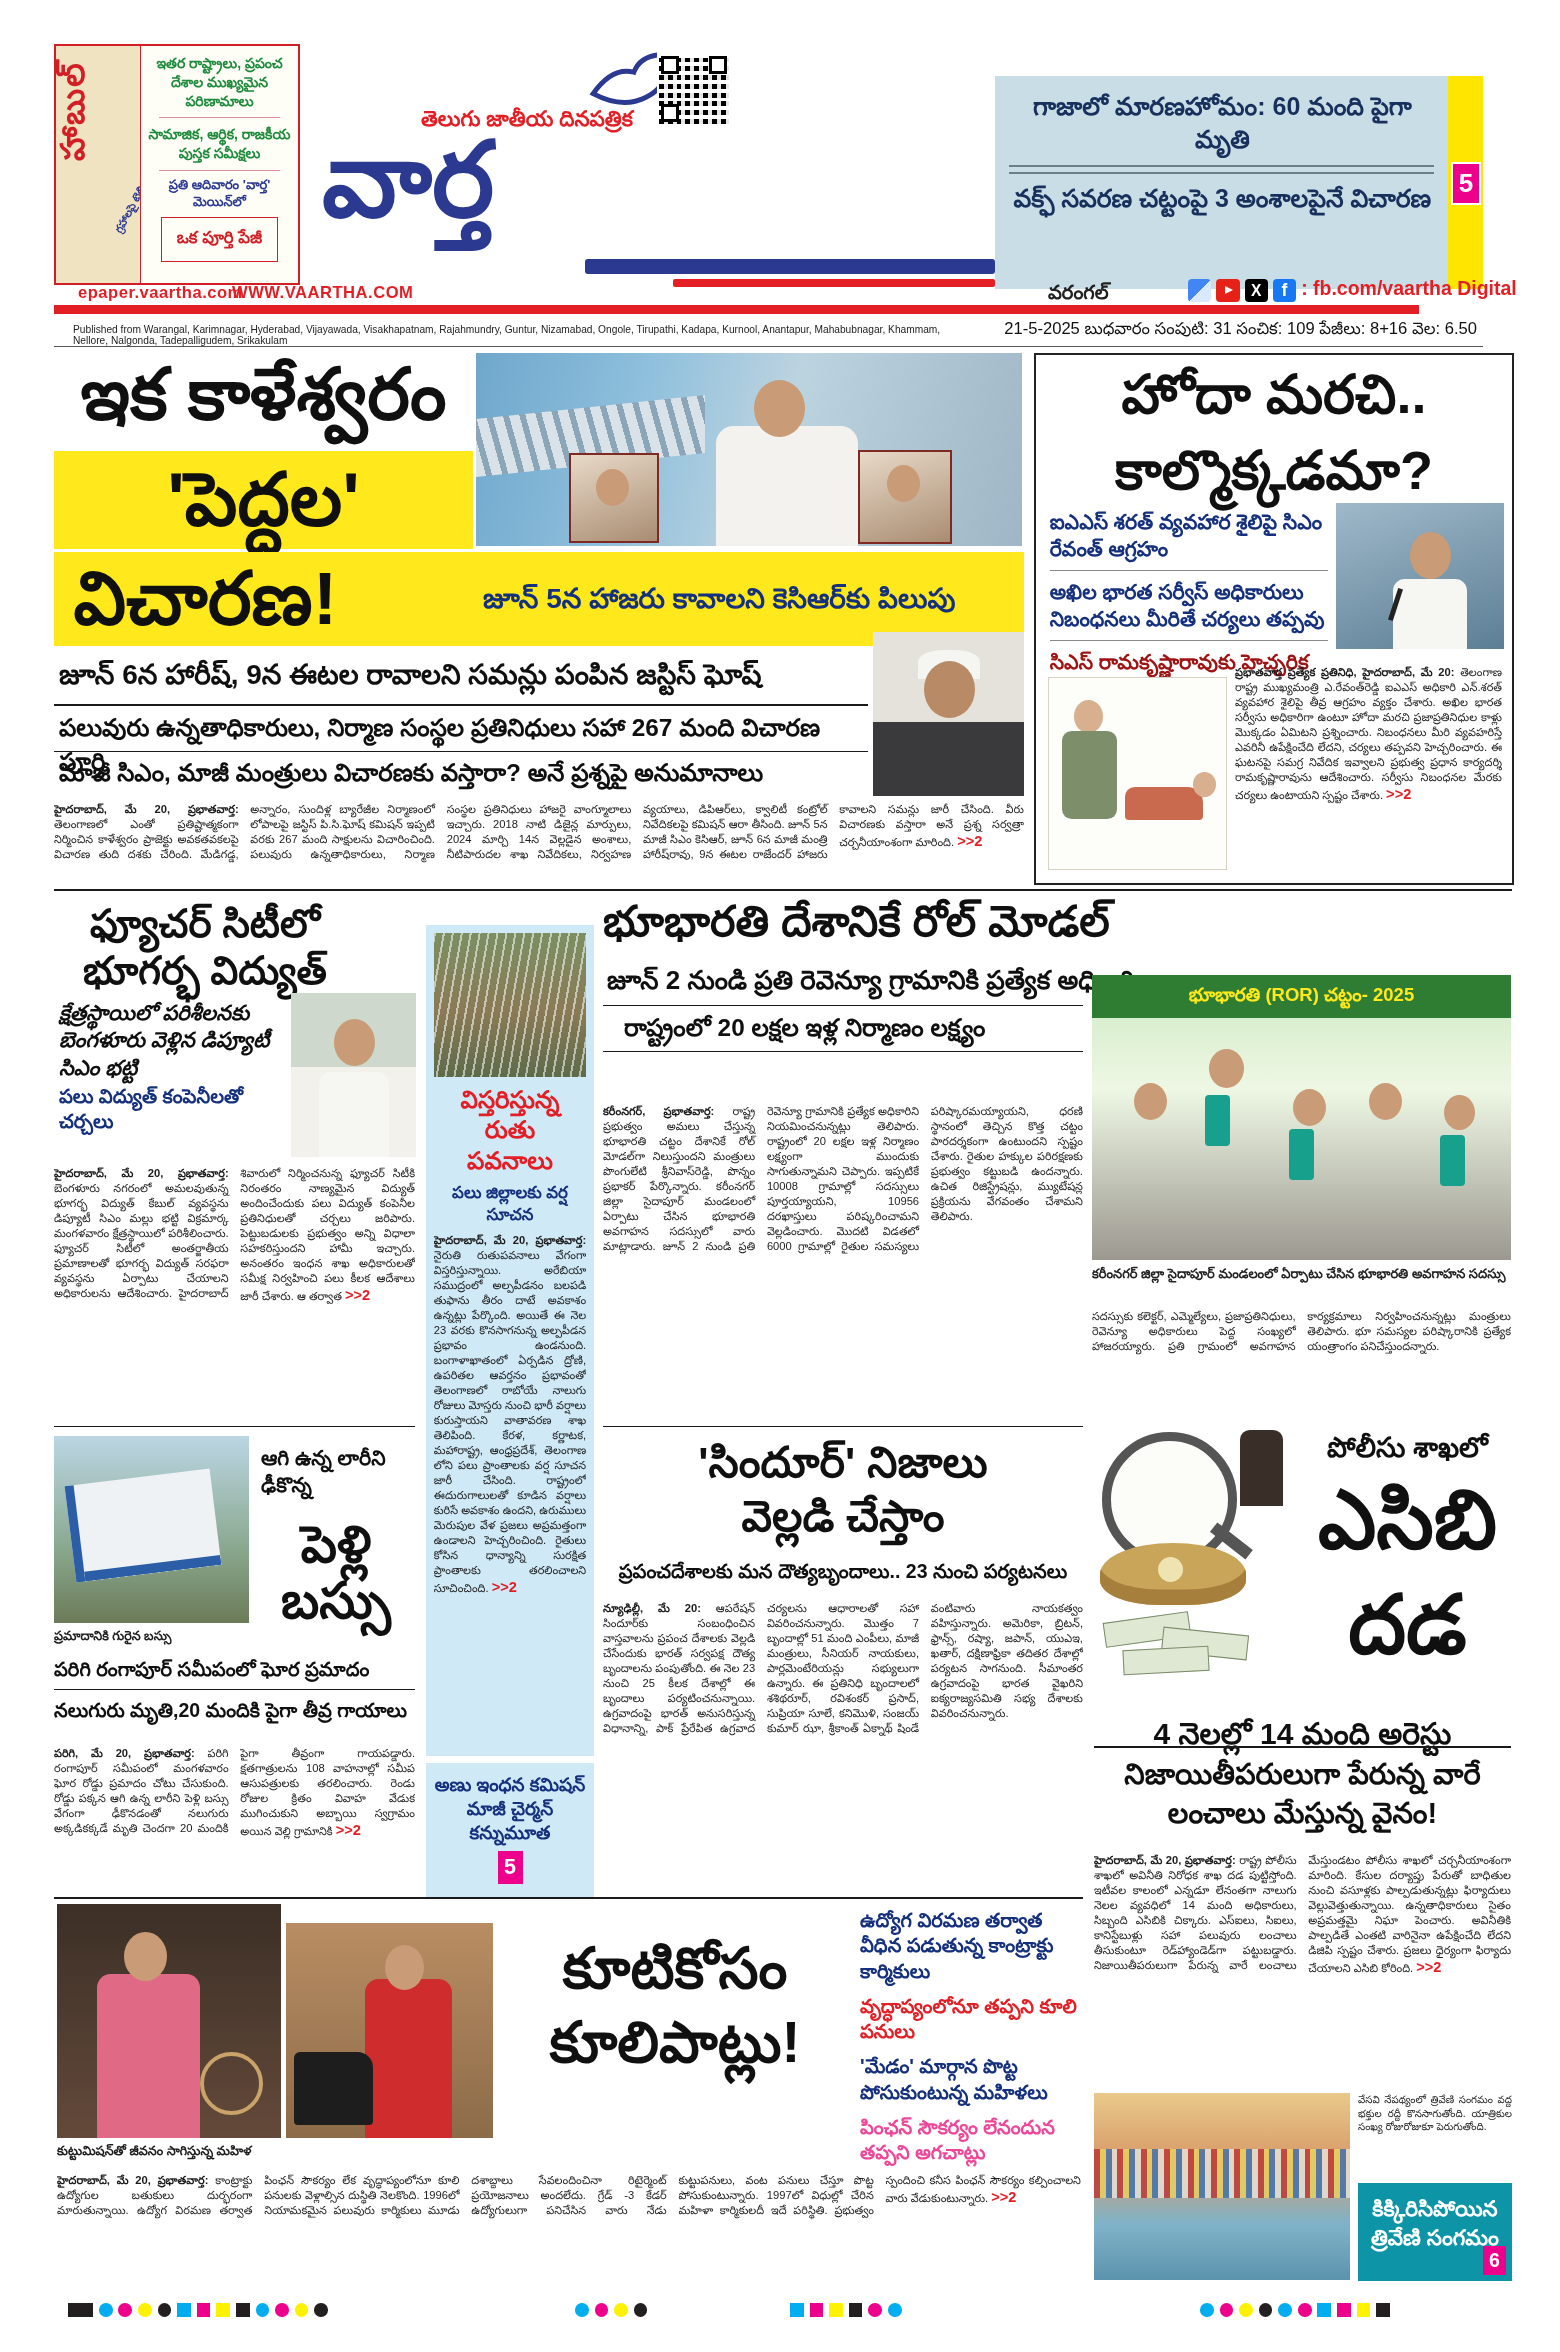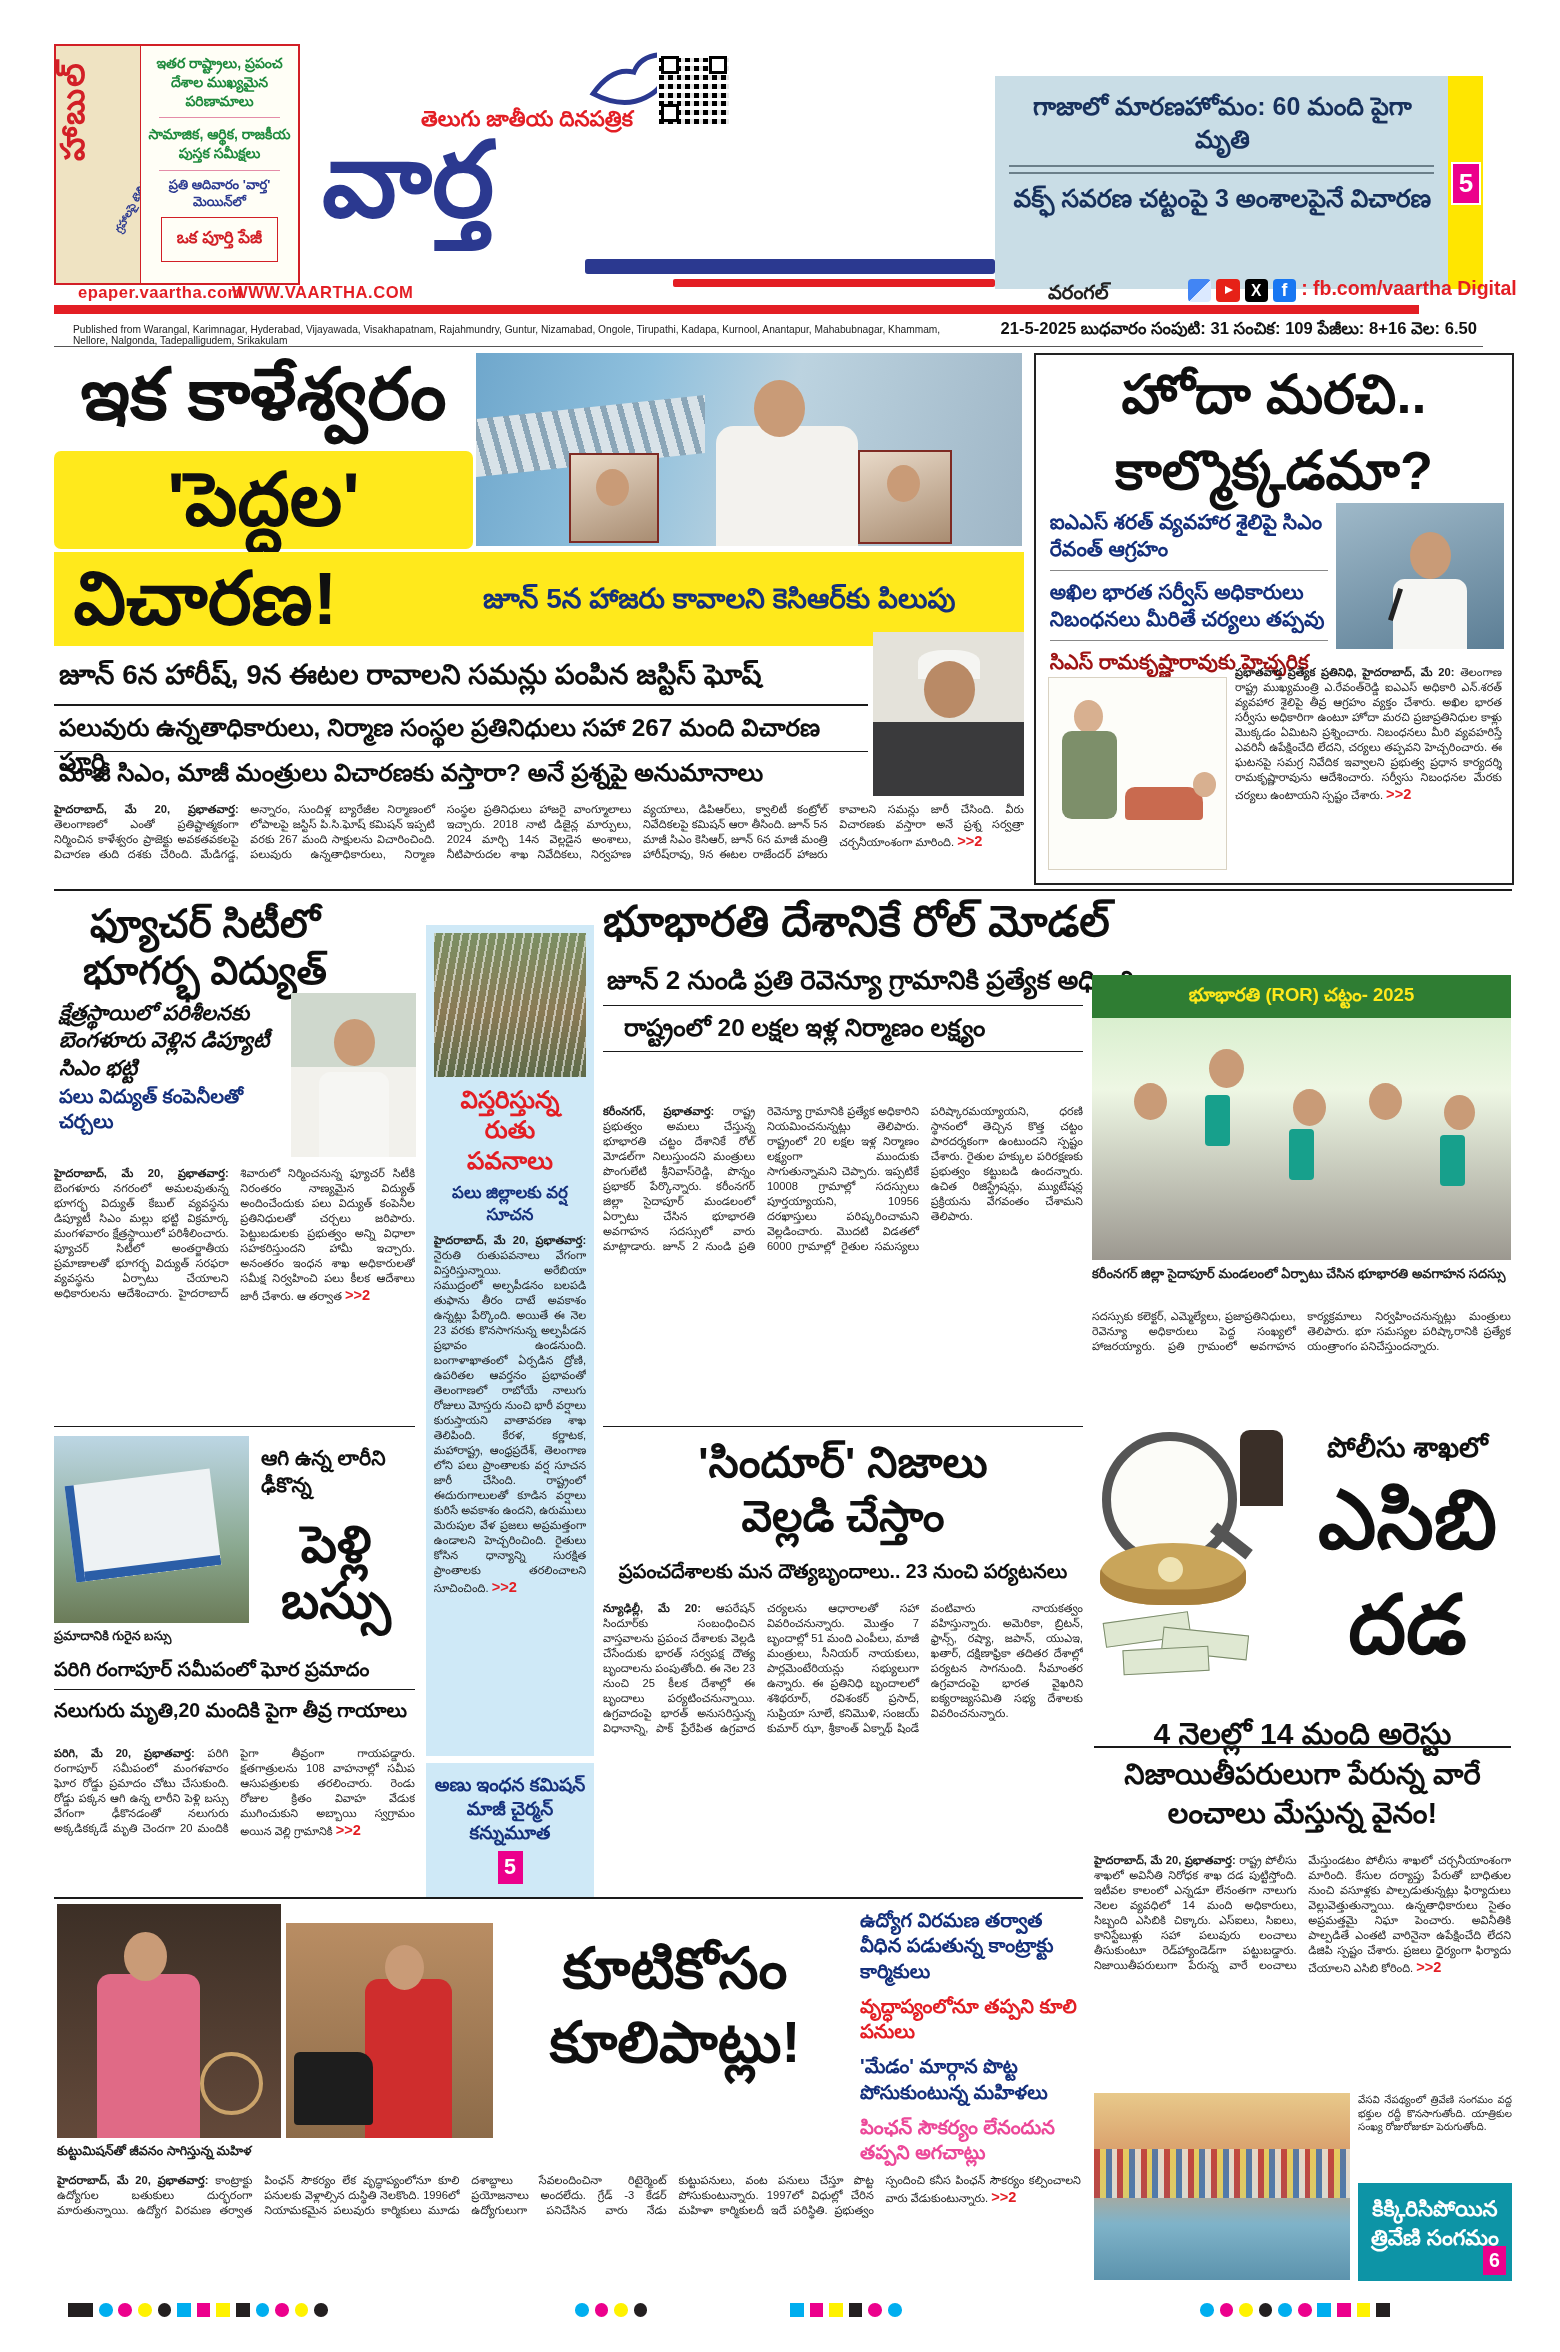--- a/index.html
+++ b/index.html
@@ -40,21 +40,21 @@
   .edition{font-weight:bold;font-size:19.5px;color:#222;}
   .social-text{color:#e31e24;font-weight:bold;font-size:19.5px;}
   .icon{display:inline-block;width:23.4px;height:23.4px;vertical-align:middle;margin-right:4.9px;border-radius:3.9px;}
   .ic-gn{background:linear-gradient(135deg,#4285f4 50%,#dbe9ff 50%);}
   .ic-yt{background:#e62117;position:relative;}
   .ic-yt:before{content:"";position:absolute;left:8.8px;top:6.8px;border-left:8.8px solid #fff;border-top:4.9px solid transparent;border-bottom:4.9px solid transparent;}
   .ic-x{background:#000;color:#fff;font-weight:bold;font-size:15.6px;text-align:center;line-height:23.4px;}
   .ic-fb{background:#1877f2;color:#fff;font-weight:bold;font-size:17.6px;text-align:center;line-height:23.4px;border-radius:3.9px;}
   .red-rule{left:54px;top:305px;width:1365px;height:8.8px;background:#e31e24;}
   .publish-line{left:73px;top:324px;width:878px;font-size:10.2px;color:#222;}
-  .date-line{right:83px;top:319px;font-size:16.6px;font-weight:bold;color:#111;}
+  .date-line{right:83px;top:319px;font-size:16.6px;font-weight:normal;color:#111;}
 
   
   .hl{font-weight:bold;color:#101010;}
   .yellow{background:#ffe91c;}
   .navy{color:#15307c;}
   .darkred{color:#9e1313;}
   .red{color:#e31e24;}
   .green{color:#ec4899;}
   .center{text-align:center;}
   .cont{color:#e31e24;font-weight:bold;font-size:14.6px;white-space:nowrap;}
@@ -165,21 +165,21 @@
   <div class="abs" style="left:1188px;top:277px;">
     <span class="icon ic-gn"></span><span class="icon ic-yt"></span><span class="icon ic-x">X</span><span class="icon ic-fb">f</span><span class="social-text">: fb.com/vaartha Digital</span>
   </div>
 
   <div class="abs red-rule"></div>
   <div class="abs publish-line">Published from Warangal, Karimnagar, Hyderabad, Vijayawada, Visakhapatnam, Rajahmundry, Guntur, Nizamabad, Ongole, Tirupathi, Kadapa, Kurnool, Anantapur, Mahabubnagar, Khammam, Nellore, Nalgonda, Tadepalligudem, Srikakulam</div>
   <div class="abs date-line">21-5-2025 బుధవారం సంపుటి: 31 సంచిక: 109 పేజీలు: 8+16 వెల: 6.50</div>
   <div class="hairline" style="left:54px;top:346px;width:1429px;"></div>
 
   <div class="abs hl center" style="left:54px;top:353px;width:419px;font-size:72px;">ఇక కాళేశ్వరం</div>
-  <div class="abs yellow hl center" style="left:54px;top:451px;width:419px;height:98px;font-size:74px;line-height:98px;border-radius:7px;">'పెద్దల'</div>
+  <div class="abs yellow hl center" style="left:54px;top:451px;width:419px;height:98px;font-size:74px;line-height:98px;">'పెద్దల'</div>
   <div class="abs yellow" style="left:54px;top:552px;width:970px;height:94px;">
     <span class="hl" style="position:absolute;left:19.5px;top:0;font-size:74px;line-height:94px;">విచారణ!</span>
     <span class="navy" style="position:absolute;left:429px;top:0;width:527px;font-size:28px;font-weight:bold;line-height:1.3;display:flex;align-items:center;height:94px;">జూన్ 5న హాజరు కావాలని కెసిఆర్‌కు పిలుపు</span>
   </div>
 
   <div class="ph ph-collage" style="left:476px;top:353px;width:546px;height:193px;">
     <div class="dam"></div>
     <div class="kcr-body"></div>
     <div class="face" style="left:51%;top:14%;width:51px;height:57px;"></div>
     <div class="inset" style="left:17%;top:52%;width:86px;height:86px;">

